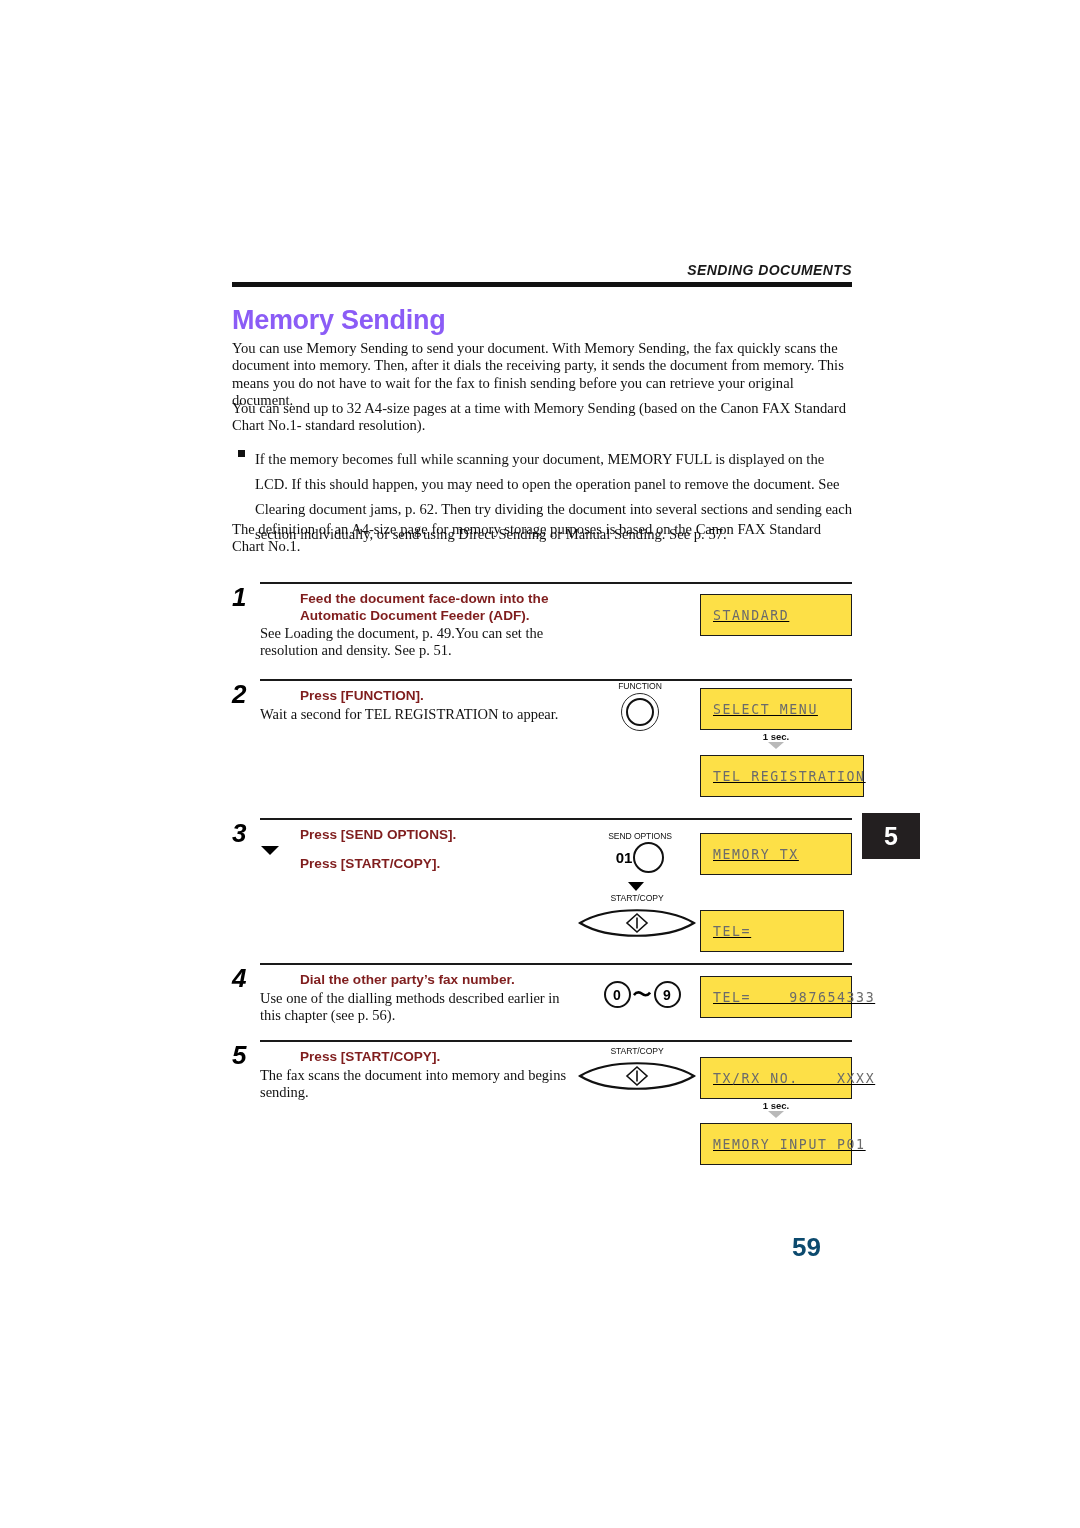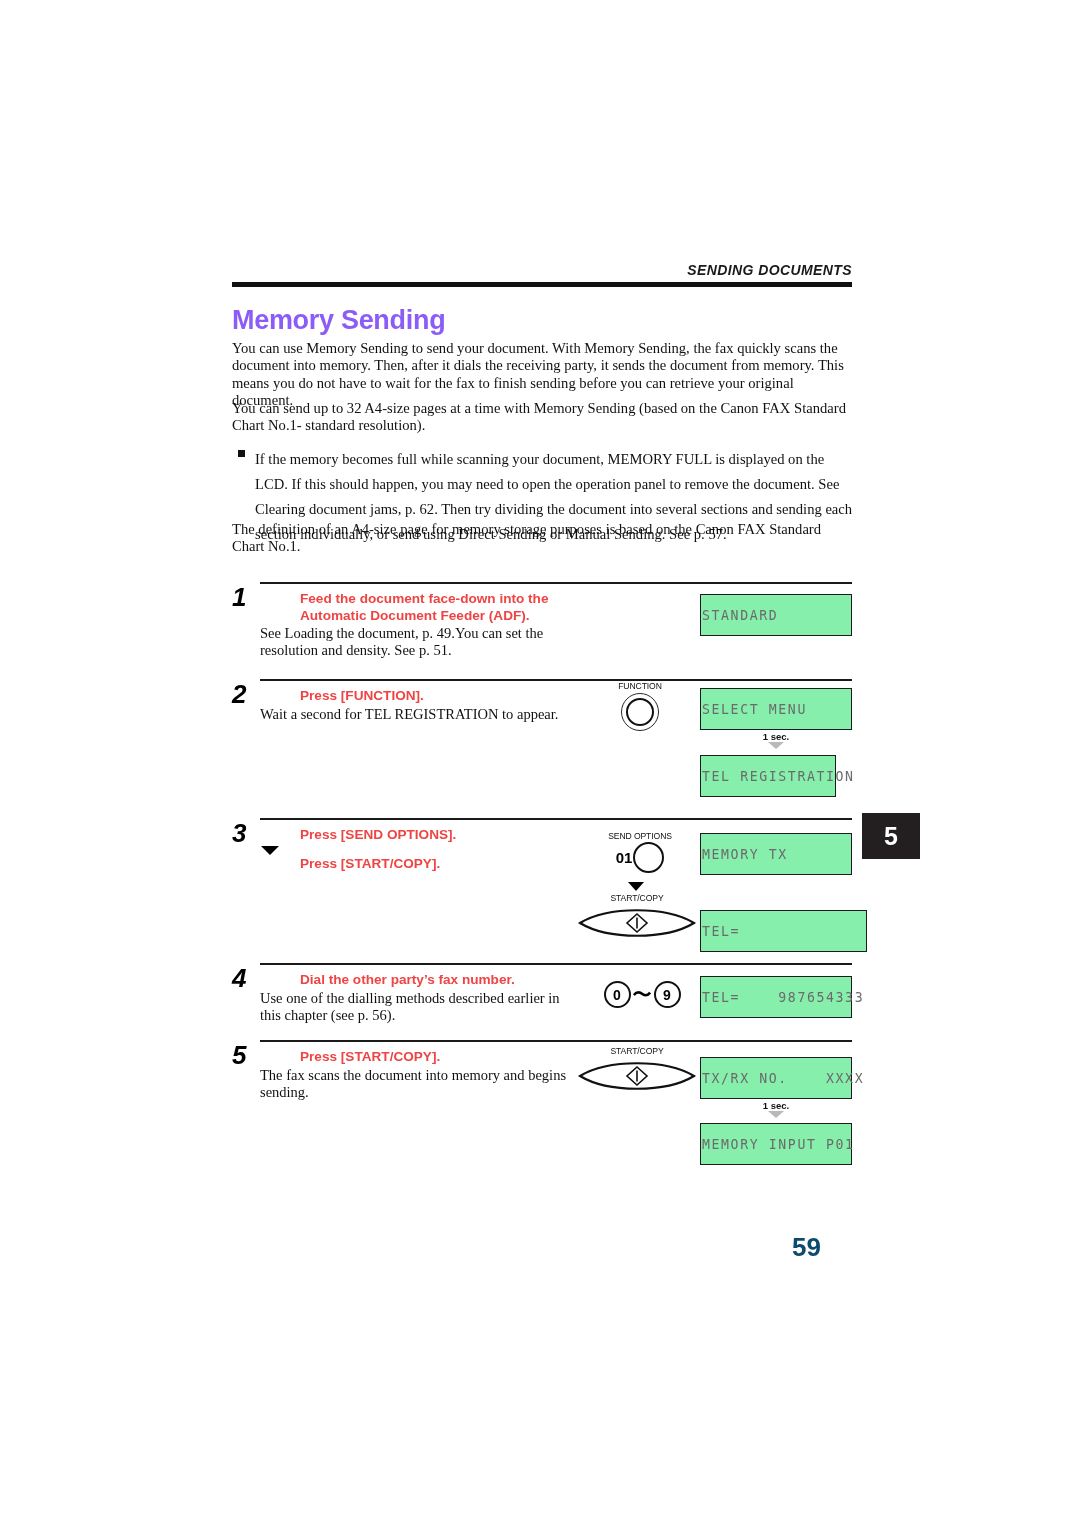--- a/index.html
+++ b/index.html
@@ -123,21 +123,21 @@
     position: absolute;
     left: 28px;
     top: 9px;
     width: 310px;
   }
   .step-head {
     font-family: "Liberation Sans", sans-serif;
     font-weight: bold;
     font-size: 13.6px;
     line-height: 16.6px;
-    color: #ef4444;
+    color: #7f1d1d;
     padding-left: 40px;
   }
   .step-desc {
     font-family: "Liberation Serif", serif;
     font-size: 14.5px;
     line-height: 17.2px;
     color: #111;
     margin-top: 1px;
   }
   .step-arrow-down {
@@ -146,24 +146,25 @@
     border-right: 9px solid transparent;
     border-top: 9px solid #000;
     margin: 2px 0 1px 1px;
   }
 
   
   .lcd {
     position: absolute;
     box-sizing: border-box;
     border: 1.6px solid #1c1c1c;
-    background: #86efac;
+    background: #fde047;
     display: flex;
     align-items: center;
-    padding-left: 1px;
+    padding-left: 12px;
+    text-decoration: underline;
   }
   .lcd-text {
     font-family: "DejaVu Sans Mono", monospace;
     font-size: 13.2px;
     letter-spacing: 1.6px;
     color: #6b6b6b;
     white-space: pre;
   }
 
   
@@ -362,21 +363,21 @@
 
   <div class="lcd" style="left:700px; top:688px; width:152px; height:42px;">
     <span class="lcd-text">SELECT MENU</span>
   </div>
 
   <div class="sec-marker" style="left:741px; top:731px;">
     <div class="sec-label">1 sec.</div>
     <div class="sec-tri"></div>
   </div>
 
-  <div class="lcd" style="left:700px; top:755px; width:136px; height:42px;">
+  <div class="lcd" style="left:700px; top:755px; width:164px; height:42px;">
     <span class="lcd-text">TEL REGISTRATION</span>
   </div>
 
   <div class="step" style="top:818px;">
     <div class="step-rule"></div>
     <div class="step-num">3</div>
     <div class="step-body">
       <div class="step-head">Press [SEND OPTIONS].</div>
       <div class="step-arrow-down"></div>
       <div class="step-head">Press [START/COPY].</div>
@@ -401,21 +402,21 @@
     <div class="btn-caption">START/COPY</div>
     <div class="lens">
       <svg width="118" height="38" viewBox="0 0 118 38" fill="none" xmlns="http://www.w3.org/2000/svg">
         <path d="M2 19 C 30 2, 88 2, 116 19 C 88 36, 30 36, 2 19 Z" stroke="#111" stroke-width="2.2" fill="none"></path>
         <path d="M59 10 L 69 19 L 59 28 L 49 19 Z" stroke="#111" stroke-width="1.6" fill="none"></path>
         <line x1="59" y1="13.5" x2="59" y2="24.5" stroke="#111" stroke-width="1.6"></line>
       </svg>
     </div>
   </div>
 
-  <div class="lcd" style="left:700px; top:910px; width:167px; height:42px;">
+  <div class="lcd" style="left:700px; top:910px; width:144px; height:42px;">
     <span class="lcd-text">TEL=</span>
   </div>
 
   <div class="step" style="top:963px;">
     <div class="step-rule"></div>
     <div class="step-num">4</div>
     <div class="step-body">
       <div class="step-head">Dial the other party’s fax number.</div>
       <div class="step-desc">Use one of the dialling methods described earlier in this chapter (see p. 56).</div>
     </div>

